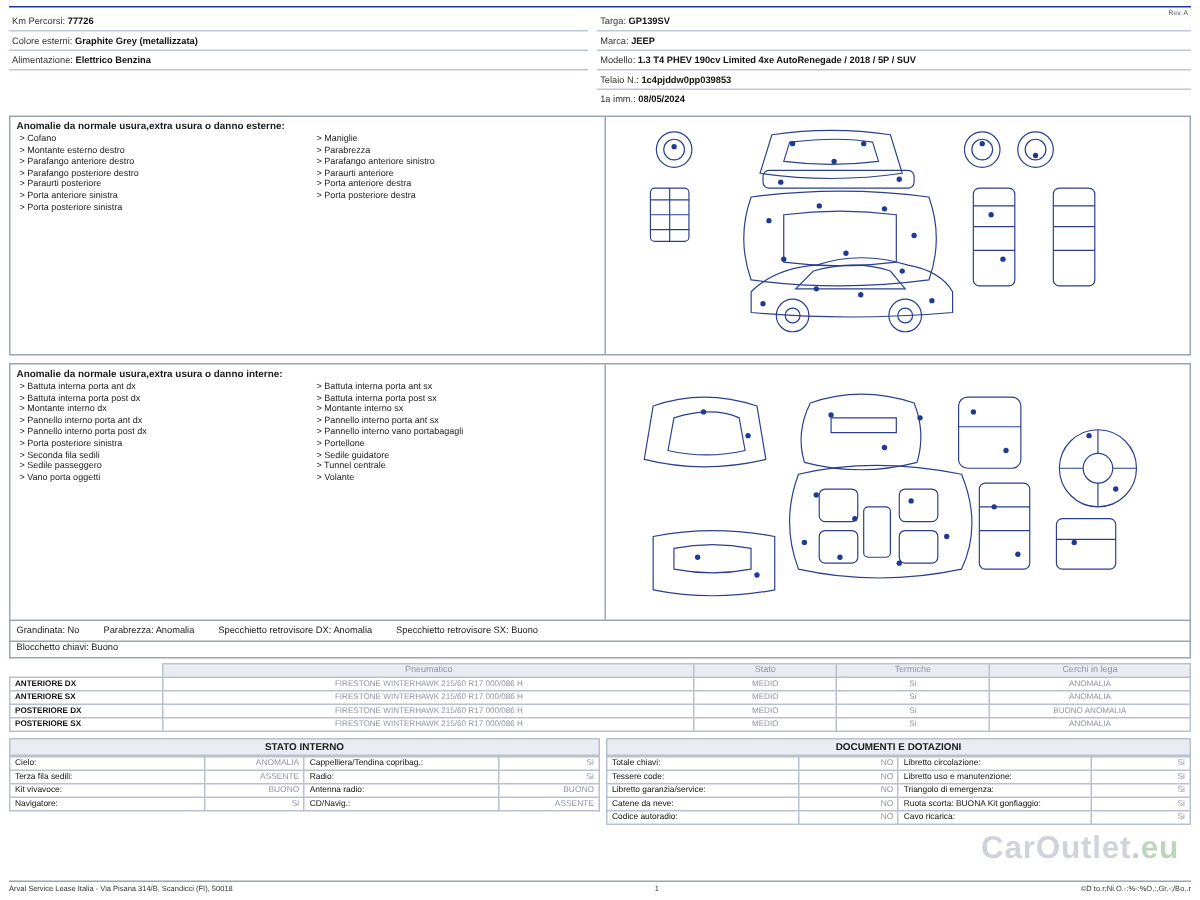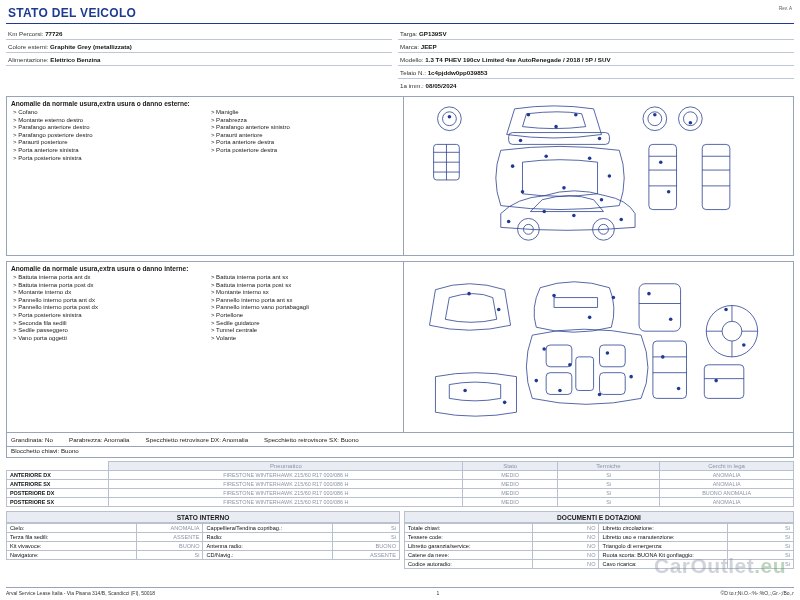--- a/index.html
+++ b/index.html
@@ -67,21 +67,20 @@
   .wm .eu{color:rgba(90,150,90,.4);}
   .dot{fill:#1f3a93;}
 </style>
 </head>
 <body>
 
 <div class="page">
 
   <div class="rev">Rev. A</div>
 
-  <div class="title">STATO DEL VEICOLO</div>
   <div class="hr-blue"></div>
 
   <div class="topwrap">
     <div class="leftinfo">
       <div class="inforow">
         <span class="lbl">Km Percorsi:</span>
         <span class="val">77726</span>
       </div>
       <div class="inforow">
         <span class="lbl">Colore esterni:</span>

